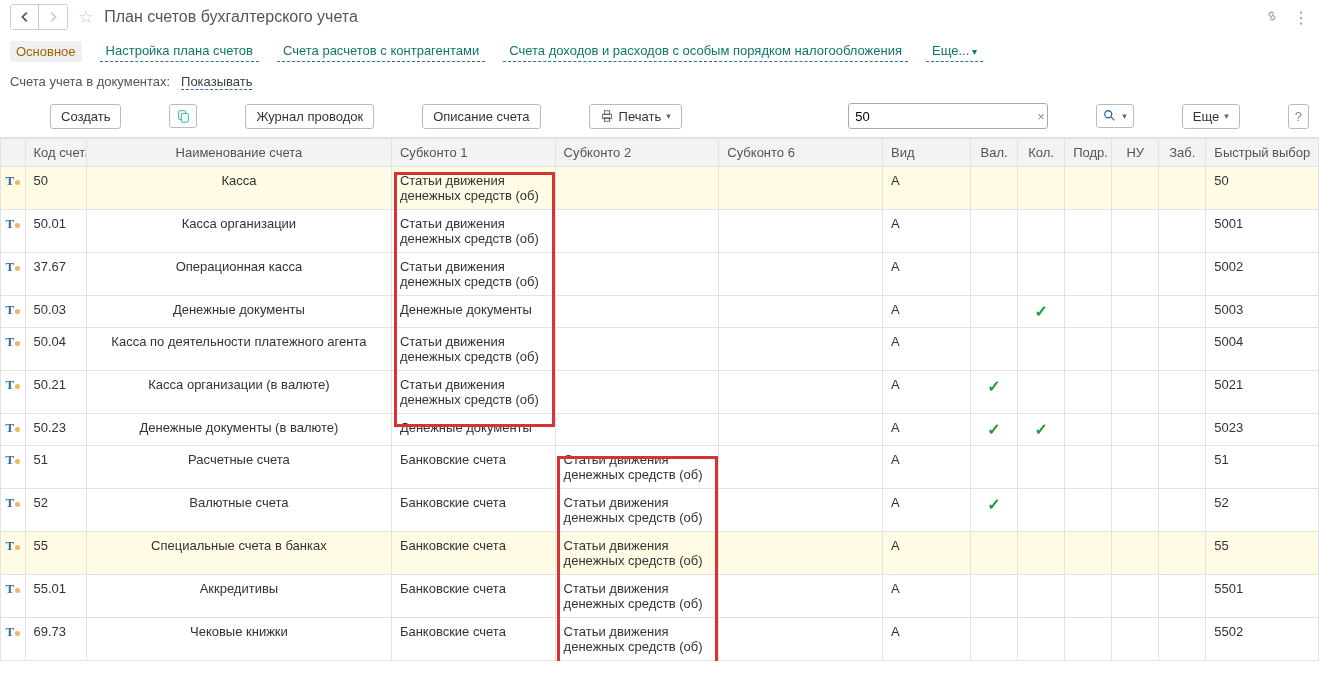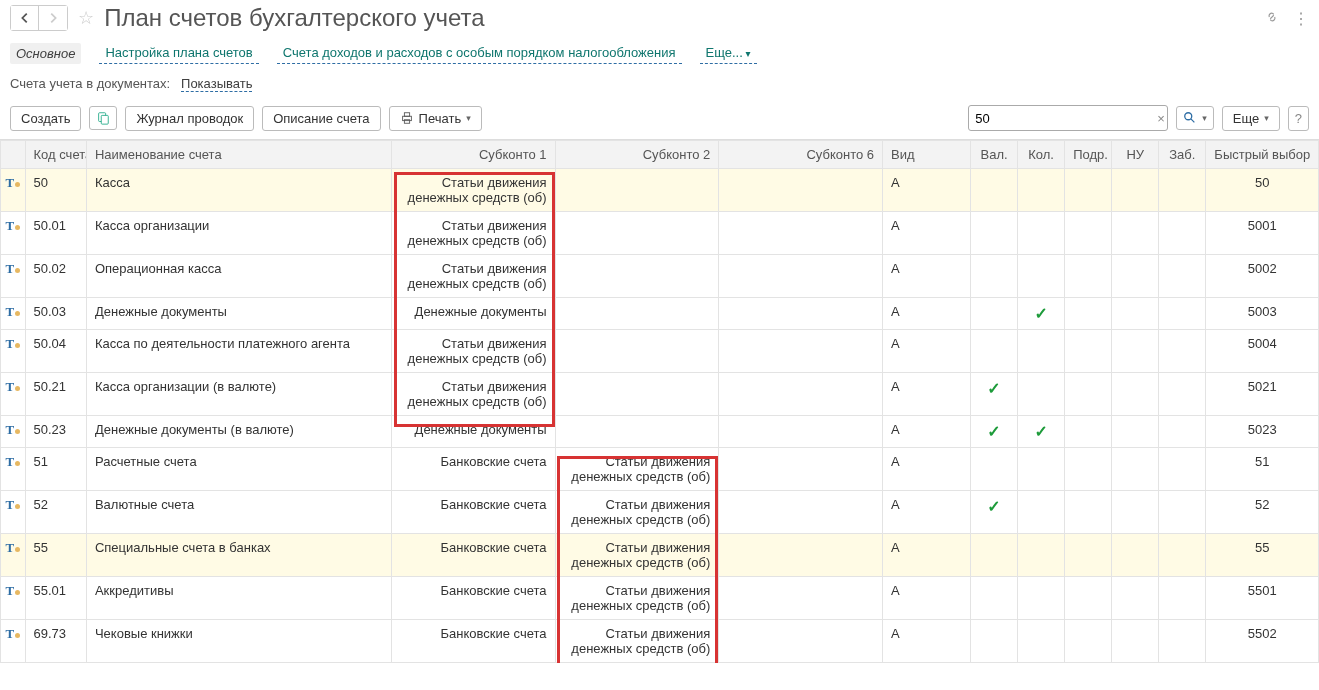--- a/index.html
+++ b/index.html
@@ -18,44 +18,44 @@
     gap: 4px;
   }
   .nav-arrows { display: flex; gap: 0; border: 1px solid #ccc; border-radius: 3px; }
   .nav-btn {
     width: 28px; height: 24px;
     display: flex; align-items: center; justify-content: center;
     background: #fff; cursor: pointer;
   }
   .nav-btn:first-child { border-right: 1px solid #ccc; }
   .star-icon { color: #ccc; font-size: 18px; margin: 0 6px; }
-  .title { font-size: 24px; color: #555; flex: 1; }
+  .title { font-size: 16px; color: #555; flex: 1; }
   .top-icons { display: flex; gap: 14px; color: #999; align-items: center; }
   .tabs {
     display: flex; gap: 18px; padding: 6px 10px 8px 10px; align-items: center;
   }
   .tab {
     color: #0f766e; cursor: pointer; padding: 3px 6px;
     border-bottom: 1px dashed #2e6da4;
   }
   .tab.active {
-    background: #f0f0f0; color: #404040; border: none; border-radius: 2px; font-style: italic;
+    background: #f0f0f0; color: #a16207; border: none; border-radius: 2px;
   }
   .tab.more::after { content: " ▾"; font-size: 10px; }
   .subline {
     padding: 4px 10px 10px 10px; color: #555;
   }
   .subline a { color: #404040; text-decoration: none; border-bottom: 1px dashed #2e6da4; }
   .toolbar {
     display: flex; align-items: center; gap: 8px; padding: 4px 10px 8px 10px;
   }
   .btn {
     border: 1px solid #bbb; background: #fff; padding: 4px 10px;
     border-radius: 3px; cursor: pointer; font-size: 13px; color: #333;
-    display: inline-flex; align-items: center; gap: 5px;
+    display: inline-flex; align-items: center; gap: 5px; margin-left: 40px;
   }
   .btn.icon-only { padding: 4px 6px; }
   .spacer { flex: 1; }
   .search-wrap {
     display: flex; align-items: center; border: 1px solid #aaa;
     border-radius: 3px; width: 200px; padding: 0 4px; height: 26px;
   }
   .search-wrap input {
     border: none; outline: none; flex: 1; font-size: 13px; padding: 2px;
   }
@@ -63,25 +63,25 @@
   .table-wrap { border-top: 1px solid #ddd; }
   table { border-collapse: collapse; width: 100%; table-layout: fixed; }
   th, td {
     border: 1px solid #e3e3e3; padding: 6px 8px; text-align: left;
     font-weight: normal; vertical-align: top;
   }
   th { background: #f3f3f3; color: #555; font-size: 13px; white-space: nowrap; overflow: hidden; }
   tr.highlight td { background: #fffbe5; }
   .col-icon { width: 24px; text-align: center; padding: 6px 2px; }
   .col-code { width: 60px; }
-  .col-name { width: 298px; }
-  .col-sub { width: 160px; text-align: right; }
+  .col-name { width: 298px; text-align: center; }
+  .col-sub { width: 160px; }
   .col-vid { width: 86px; }
   .col-flag { width: 46px; text-align: center; }
-  .col-fast { width: 110px; text-align: center; }
+  .col-fast { width: 110px; }
   .t-icon {
     display: inline-flex; align-items: baseline; gap: 1px;
     font-weight: bold; font-family: "Times New Roman", serif;
   }
   .t-icon .t { color: #2e6da4; font-size: 13px; }
   .t-icon .dot { width: 5px; height: 5px; background: #e7b862; border-radius: 50%; display: inline-block; }
   .check { color: #1d9b3a; font-size: 16px; font-weight: bold; }
   .red-box-1 {
     position: absolute;
     border: 3px solid #d73333;
@@ -124,20 +124,21 @@
             <path d="M6 10 L10 6 M5 8a3 3 0 0 1 4-4l1 1 M11 8a3 3 0 0 1-4 4l-1-1" stroke="#999" stroke-width="1.3" fill="none"></path>
           </svg>
       </span>
       <span style="font-size:16px;">⋮</span>
     </div>
   </div>
 
   <div class="tabs">
     <span class="tab active">Основное</span>
     <span class="tab">Настройка плана счетов</span>
+    <span class="tab">Счета расчетов с контрагентами</span>
     <span class="tab">Счета доходов и расходов с особым порядком налогообложения</span>
     <span class="tab more">Еще...</span>
   </div>
 
   <div class="subline">
     <span>Счета учета в документах:</span>
     &nbsp;
     <a href="#">Показывать</a>
   </div>
 
@@ -228,21 +229,21 @@
             <td class="col-flag"></td>
             <td class="col-flag"></td>
             <td class="col-flag"></td>
             <td class="col-fast">5001</td>
           </tr>
           <tr>
             <td class="col-icon"><span class="t-icon">
                 <span class="t">T</span>
                 <span class="dot"></span>
               </span></td>
-            <td class="col-code">50.02</td>
+            <td class="col-code">37.67</td>
             <td class="col-name">Операционная касса</td>
             <td class="col-sub">Статьи движения денежных средств (об)</td>
             <td class="col-sub"></td>
             <td class="col-sub"></td>
             <td class="col-vid">А</td>
             <td class="col-flag"></td>
             <td class="col-flag"></td>
             <td class="col-flag"></td>
             <td class="col-flag"></td>
             <td class="col-flag"></td>

